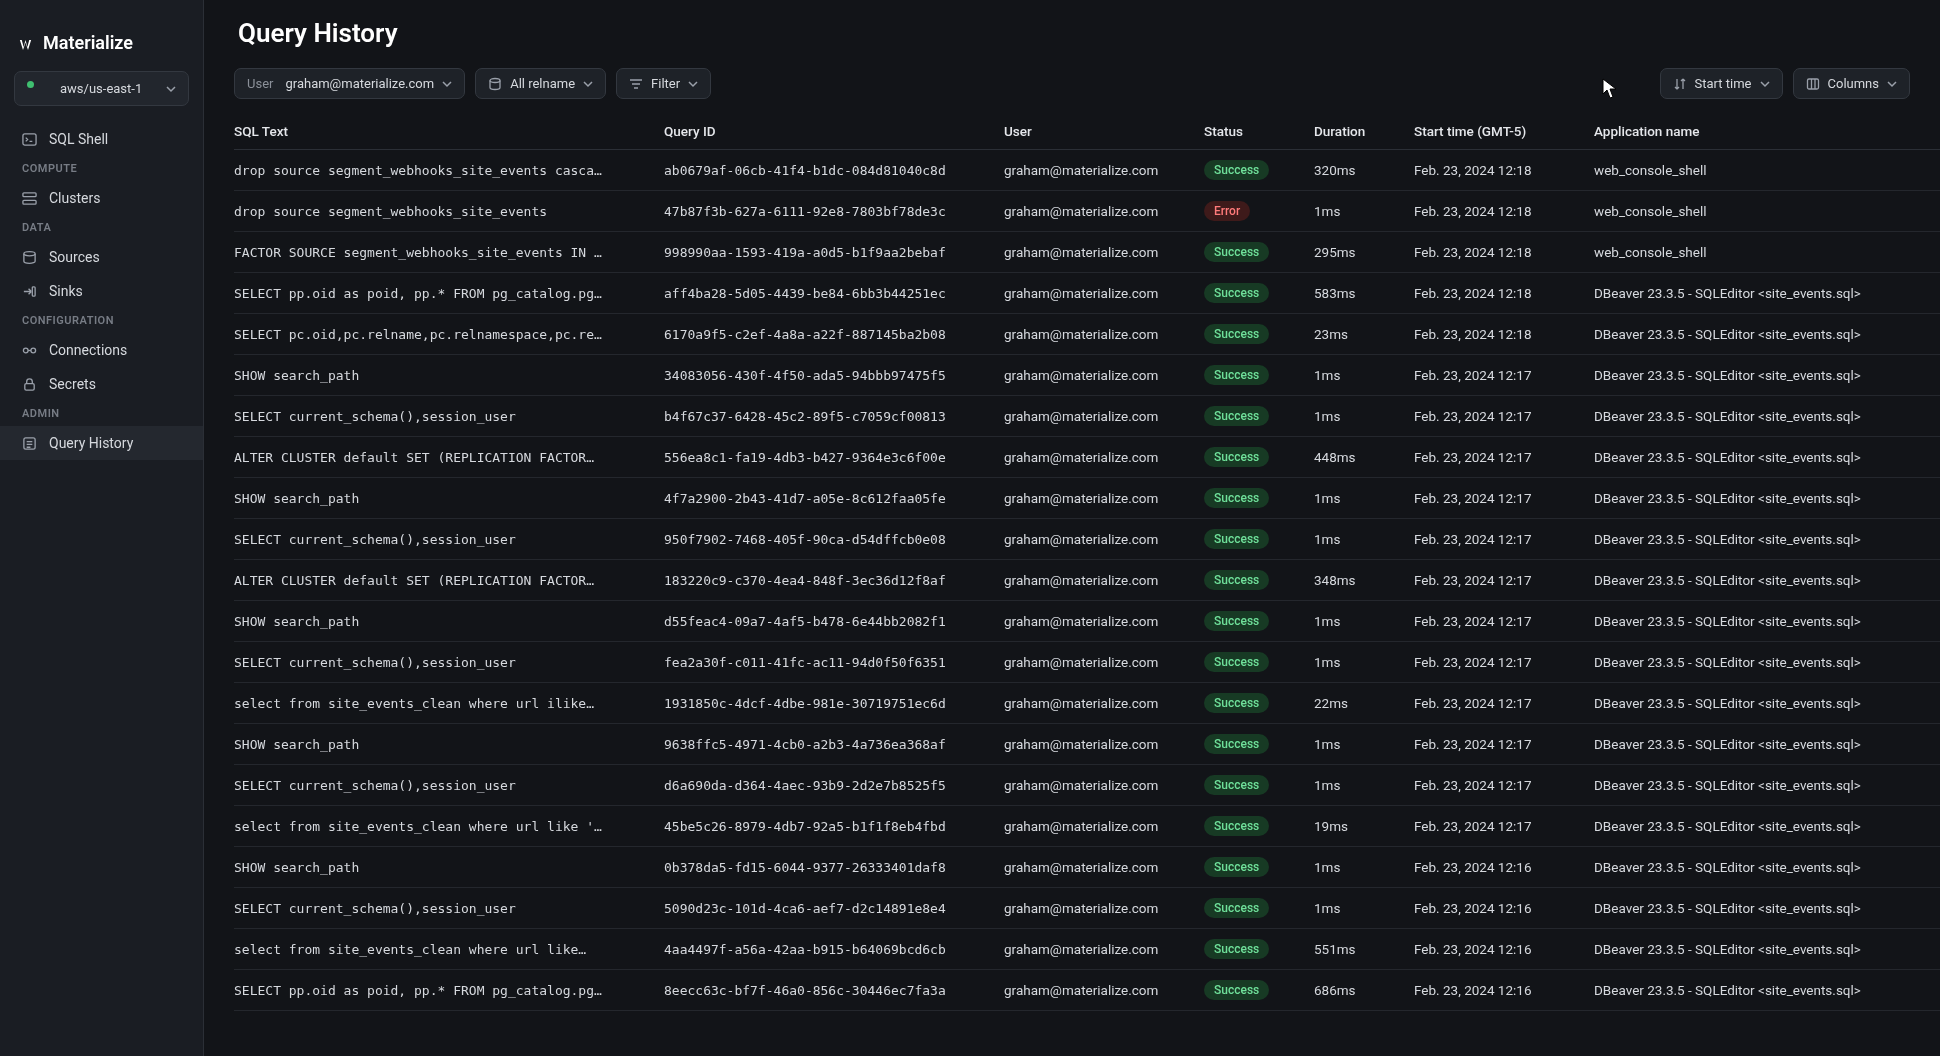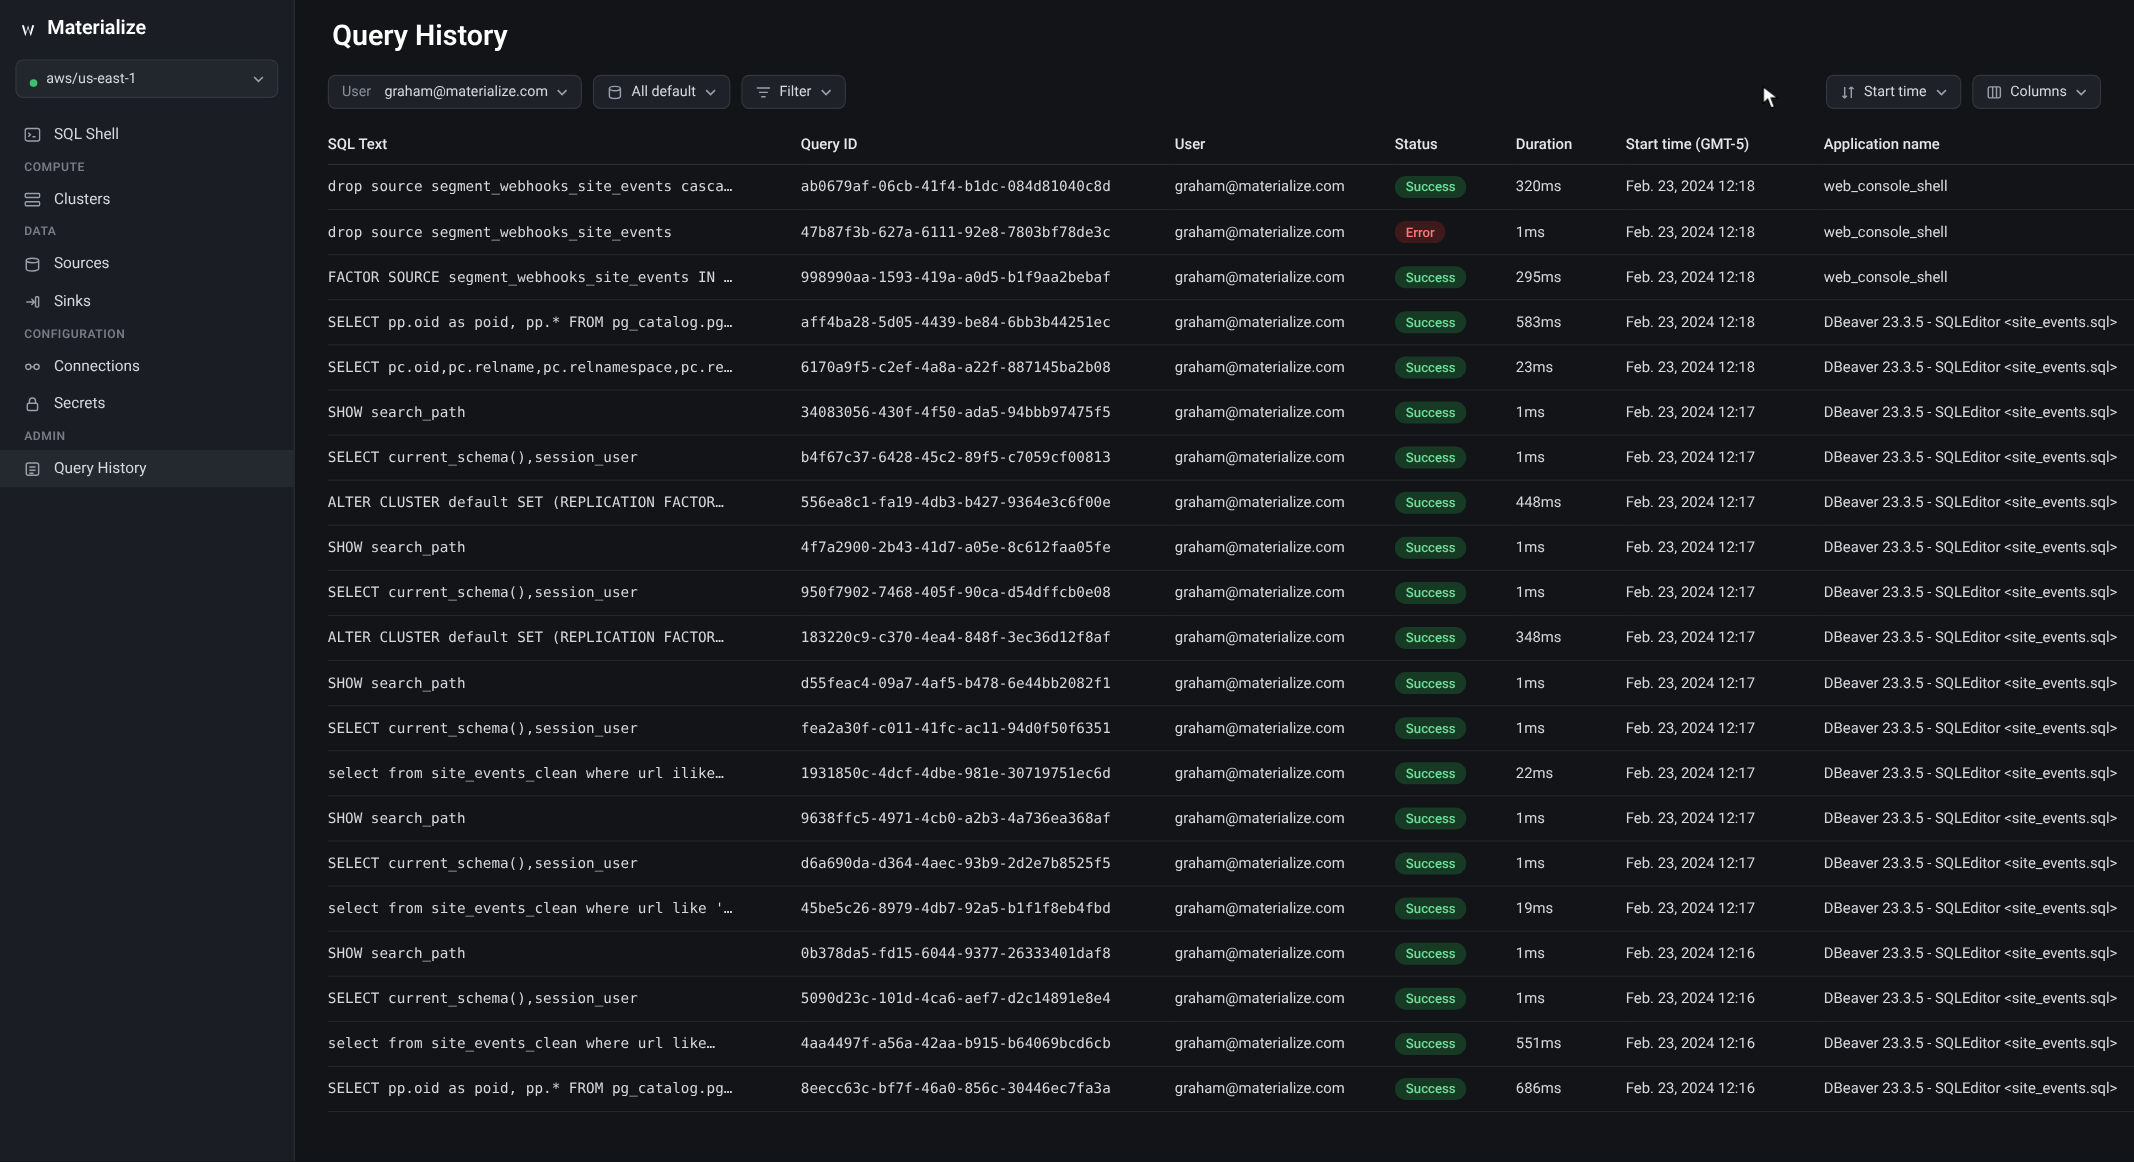--- a/index.html
+++ b/index.html
@@ -7,44 +7,44 @@
     width: 1940px; height: 1056px;
     background: #121418;
     color: #e5e7eb;
     font-family: -apple-system, BlinkMacSystemFont, "Segoe UI", Roboto, Helvetica, Arial, sans-serif;
     font-size: 14px;
     overflow: hidden;
   }
   .app { display: flex; height: 100%; }
   
   .sidebar {
-    width: 268px;
+    width: 204px;
     background: #1a1d23;
     border-right: 1px solid #2b2f36;
     display: flex; flex-direction: column;
-    padding-top: 7px;
+    padding-top: 24px;
   }
   .logo-row {
     display: flex; align-items: center;
     padding: 8px 18px 18px 18px;
     gap: 10px;
   }
   .logo-row .brand {
     font-size: 18px; font-weight: 600; color: #fff;
   }
   .region-select {
     margin: 0 14px 16px 14px;
     background: #22262d;
     border: 1px solid #333840;
     border-radius: 7px;
     padding: 9px 12px;
     display: flex; align-items: center; justify-content: space-between;
     font-size: 13px; color: #d6d9de;
   }
-  .region-left { display: flex; align-items: flex-end; gap: 8px; }
+  .region-left { display: flex; align-items: flex-start; gap: 26px; }
   .status-dot { width: 7px; height: 7px; border-radius: 50%; background: #3fbf70; }
   .side-section-label {
     padding: 6px 22px;
     font-size: 11px; letter-spacing: 0.5px;
     color: #777c85; font-weight: 600;
   }
   .side-item {
     display: flex; align-items: center; gap: 12px;
     padding: 9px 22px;
     font-size: 14px; color: #d6d9de;
@@ -225,21 +225,21 @@
         <span>graham@materialize.com</span>
         <svg class="chev" viewBox="0 0 10 10" fill="none" stroke="#9aa0aa" stroke-width="1.5">
             <path d="M1 3 L5 7 L9 3"></path>
           </svg>
       </div>
       <div class="pill">
         <svg viewBox="0 0 14 14" width="14" height="14" fill="none" stroke="#9aa0aa" stroke-width="1.3">
             <ellipse cx="7" cy="3.5" rx="5" ry="2"></ellipse>
             <path d="M2 3.5 V10.5 a5 2 0 0 0 10 0 V3.5"></path>
           </svg>
-        <span>All default</span>
+        <span>All relname</span>
         <svg class="chev" viewBox="0 0 10 10" fill="none" stroke="#9aa0aa" stroke-width="1.5">
             <path d="M1 3 L5 7 L9 3"></path>
           </svg>
       </div>
       <div class="pill">
         <svg viewBox="0 0 14 14" width="14" height="14" fill="none" stroke="#9aa0aa" stroke-width="1.3">
             <path d="M1 3 H13 M3 7 H11 M5 11 H9"></path>
           </svg>
         <span>Filter</span>
         <svg class="chev" viewBox="0 0 10 10" fill="none" stroke="#9aa0aa" stroke-width="1.5">

